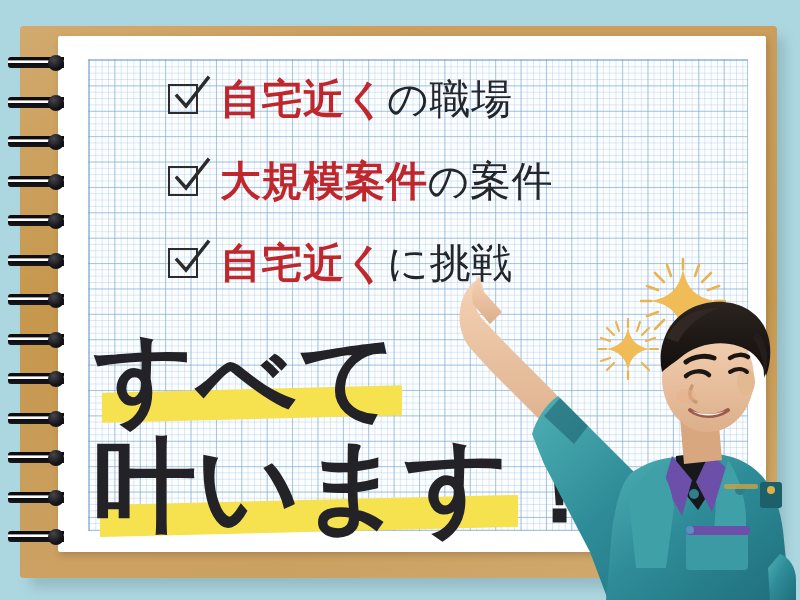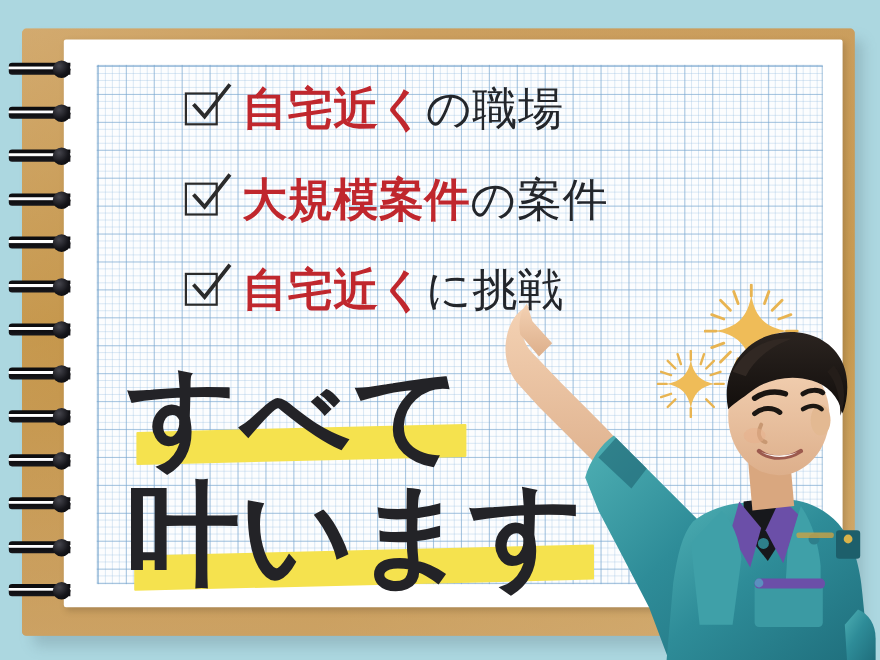--- a/index.html
+++ b/index.html
@@ -71,21 +71,21 @@
   }
   .cbox .tick{position:absolute;left:2px;top:-6px;width:42px;height:42px;}
   .cl-text{
     font-family:Liberation Sans, sans-serif;
     font-size:41px;line-height:1;white-space:nowrap;letter-spacing:.5px;
   }
   .cl-text .hi{color:#C0272D;font-weight:bold;}
   .cl-text .pl{color:#23262B;font-weight:normal;}
 
   
-  .slogan{position:absolute;left:116px;top:326px;width:460px;}
+  .slogan{position:absolute;left:94px;top:326px;width:460px;}
   .sl-line{position:relative;height:108px;}
   .sl-mark{
     position:absolute;background:#F5E24E;border-radius:1px;
   }
   .sl-mark.m1{left:8px;top:63px;width:300px;height:30px;transform:skewY(-1.4deg);}
   .sl-mark.m2{left:6px;top:66px;width:418px;height:32px;transform:skewY(-1.4deg);}
   .sl-txt{
     position:absolute;left:0;top:0;color:#232327;
     font-family:"Liberation Sans","DejaVu Sans",sans-serif;
     font-weight:bold;font-size:98px;line-height:104px;white-space:nowrap;

